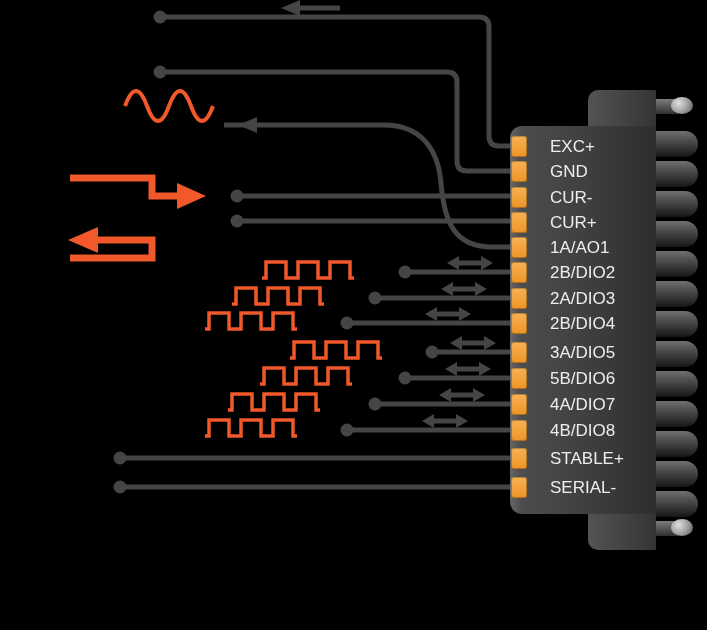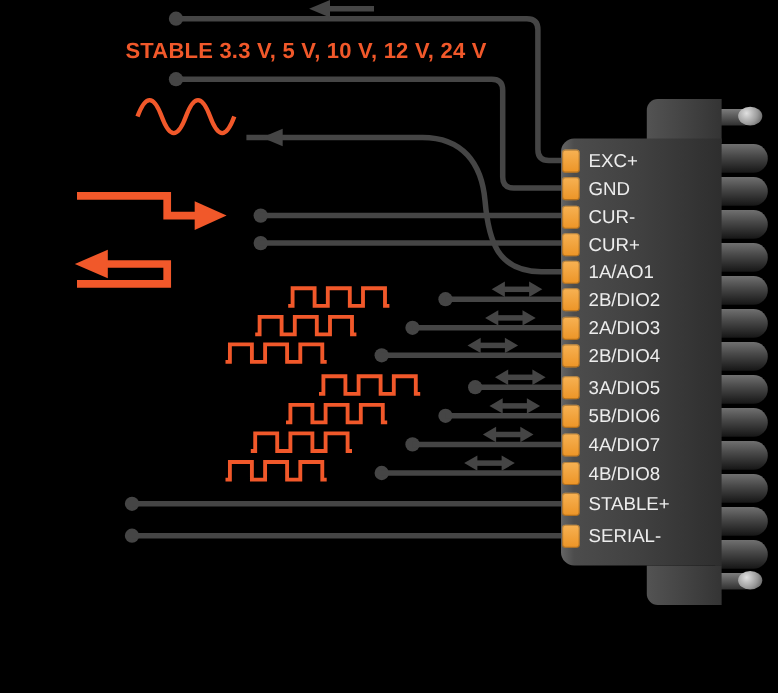--- a/index.html
+++ b/index.html
@@ -25,21 +25,21 @@
   .screw-tip{position:absolute;left:671px;width:22px;height:17px;border-radius:50%;
       background:radial-gradient(circle at 35% 35%,#e0e0e0,#9a9a9a 55%,#4d4d4d);}
   .body-main{position:absolute;left:510px;top:126px;width:146px;height:388px;
       border-radius:12px 0 0 12px;
       background:linear-gradient(90deg,#656565,#4c4c4c 12px,#414141 70px,#2e2e2e);}
   .body-ext-top{position:absolute;left:588px;top:90px;width:68px;height:40px;
       border-radius:10px 0 0 0;background:linear-gradient(90deg,#535353,#343434);}
   .body-ext-bottom{position:absolute;left:588px;top:514px;width:68px;height:36px;
       border-radius:0 0 0 10px;background:linear-gradient(90deg,#535353,#343434);}
 
-  .pin-row{position:absolute;left:511px;height:22px;display:flex;align-items:center;gap:8px;}
+  .pin-row{position:absolute;left:511px;height:22px;display:flex;align-items:center;gap:23px;}
   .pad{width:16px;height:21px;border-radius:3px;flex:0 0 16px;
       background:linear-gradient(180deg,#f7b254,#ec9426);
       box-shadow:inset 0 0 0 1px rgba(0,0,0,.25);}
   .pin-label{color:#ededed;font-size:17px;line-height:1;white-space:nowrap;}
 </style>
 </head>
 <body>
 
 <div class="stage">
 
@@ -176,21 +176,20 @@
     <g>
         <circle class="dot" cx="120" cy="458" r="6.5"></circle>
         <path class="w" d="M120 458 H516"></path>
       </g>
     <g>
         <circle class="dot" cx="120" cy="487" r="6.5"></circle>
         <path class="w" d="M120 487 H516"></path>
       </g>
   </svg>
 
-  <div class="annotation" style="left:114px;top:36px;font-size:20px;">STABLE 3.3 V, 5 V, 10 V, 12 V, 24 V</div>
 
   <div>
 
     <div class="pin-metal" style="top:131px"></div>
     <div class="pin-metal" style="top:161px"></div>
     <div class="pin-metal" style="top:191px"></div>
     <div class="pin-metal" style="top:221px"></div>
     <div class="pin-metal" style="top:251px"></div>
     <div class="pin-metal" style="top:281px"></div>
     <div class="pin-metal" style="top:311px"></div>

